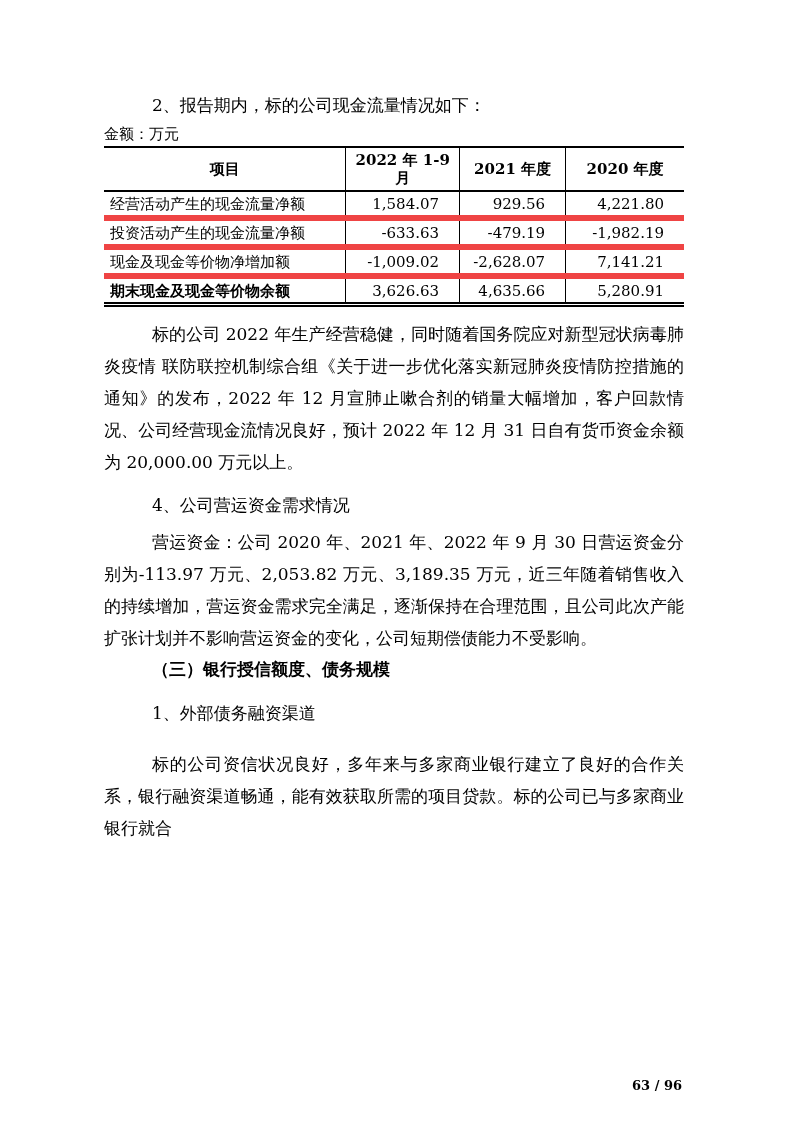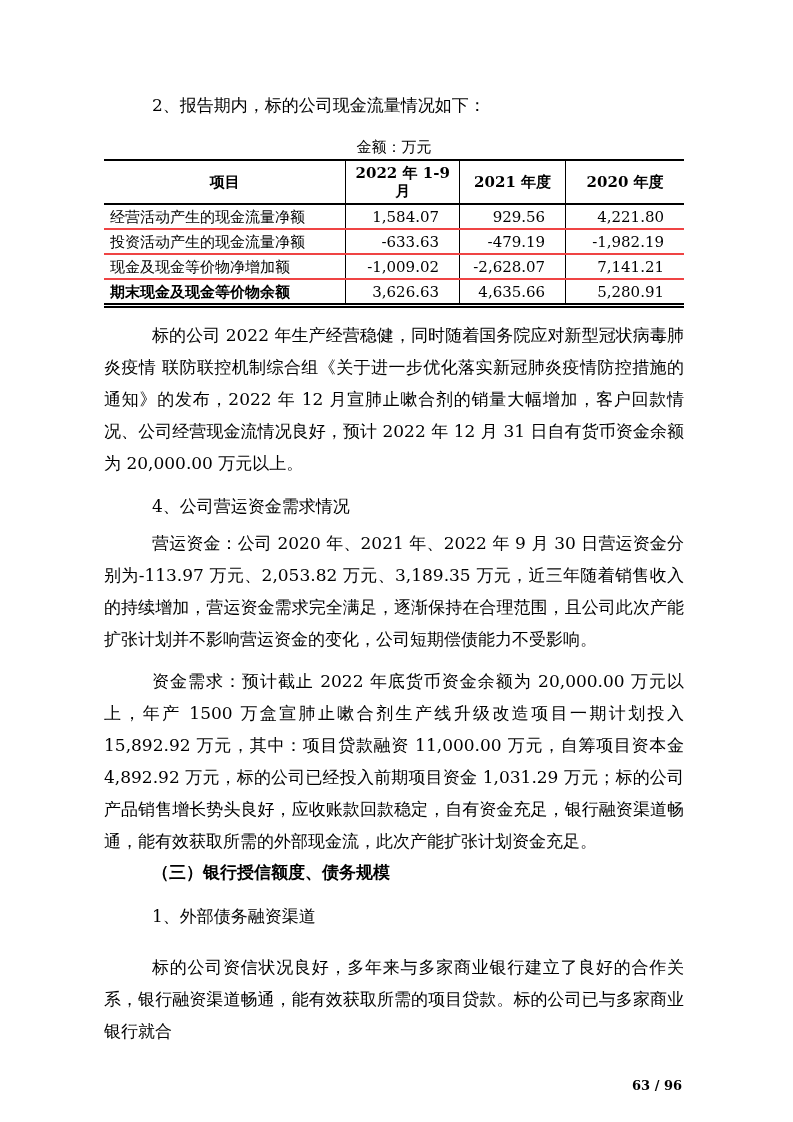--- a/index.html
+++ b/index.html
@@ -21,22 +21,22 @@
     width: 580px;
   }
   .h-num {
     font-size: 17px;
     line-height: 22px;
     text-indent: 48px;
     font-weight: normal;
   }
   .heading-cashflow { margin-top: 94px; }
   .unit-note {
-    margin-top: 22px;
-    text-align: center;
+    margin-top: 9px;
+    text-align: left;
     font-size: 15px;
     line-height: 18px;
   }
   table.fin {
     width: 100%;
     border-collapse: collapse;
     table-layout: fixed;
     margin-top: 3px;
     border-top: 2.5px solid #000;
     border-bottom: 5px double #000;
@@ -46,21 +46,21 @@
     line-height: 18px;
   }
   table.fin thead th {
     font-weight: bold;
     text-align: center;
     padding: 3px 2px;
     border-bottom: 2px solid #000;
   }
   table.fin tbody td {
     padding: 2.5px 0;
-    border-bottom: 2px solid #ef4444;
+    border-bottom: 6px solid #ef4444;
   }
   table.fin tbody tr:last-child td { border-bottom: none; }
   table.fin th + th, table.fin td + td { border-left: 1px solid #000; }
   table.fin td.item { text-align: left; padding-left: 6px; }
   table.fin td.num  { text-align: right; padding-right: 20px; }
   table.fin tr.total td { border-top: 2px solid #000; }
   table.fin tr.total td.item { font-weight: bold; }
   .para {
     font-size: 17px;
     line-height: 32px;
@@ -137,21 +137,20 @@
       </tbody>
     </table>
 
 
     <p class="para p1">标的公司 2022 年生产经营稳健，同时随着国务院应对新型冠状病毒肺炎疫情 联防联控机制综合组《关于进一步优化落实新冠肺炎疫情防控措施的通知》的发布，2022 年 12 月宣肺止嗽合剂的销量大幅增加，客户回款情况、公司经营现金流情况良好，预计 2022 年 12 月 31 日自有货币资金余额为 20,000.00 万元以上。</p>
 
     <p class="h-num h4">4、公司营运资金需求情况</p>
 
     <p class="para p2">营运资金：公司 2020 年、2021 年、2022 年 9 月 30 日营运资金分别为-113.97 万元、2,053.82 万元、3,189.35 万元，近三年随着销售收入的持续增加，营运资金需求完全满足，逐渐保持在合理范围，且公司此次产能扩张计划并不影响营运资金的变化，公司短期偿债能力不受影响。</p>
 
-    <p class="para p3">资金需求：预计截止 2022 年底货币资金余额为 20,000.00 万元以上，年产 1500 万盒宣肺止嗽合剂生产线升级改造项目一期计划投入 15,892.92 万元，其中：项目贷款融资 11,000.00 万元，自筹项目资本金 4,892.92 万元，标的公司已经投入前期项目资金 1,031.29 万元；标的公司产品销售增长势头良好，应收账款回款稳定，自有资金充足，银行融资渠道畅通，能有效获取所需的外部现金流，此次产能扩张计划资金充足。</p>
 
     <p class="h-num h-san">（三）银行授信额度、债务规模</p>
 
     <p class="h-num h1n">1、外部债务融资渠道</p>
 
     <p class="para p4">标的公司资信状况良好，多年来与多家商业银行建立了良好的合作关系，银行融资渠道畅通，能有效获取所需的项目贷款。标的公司已与多家商业银行就合</p>
 
   </div>
 
   <div class="footer-page">63 / 96</div>

